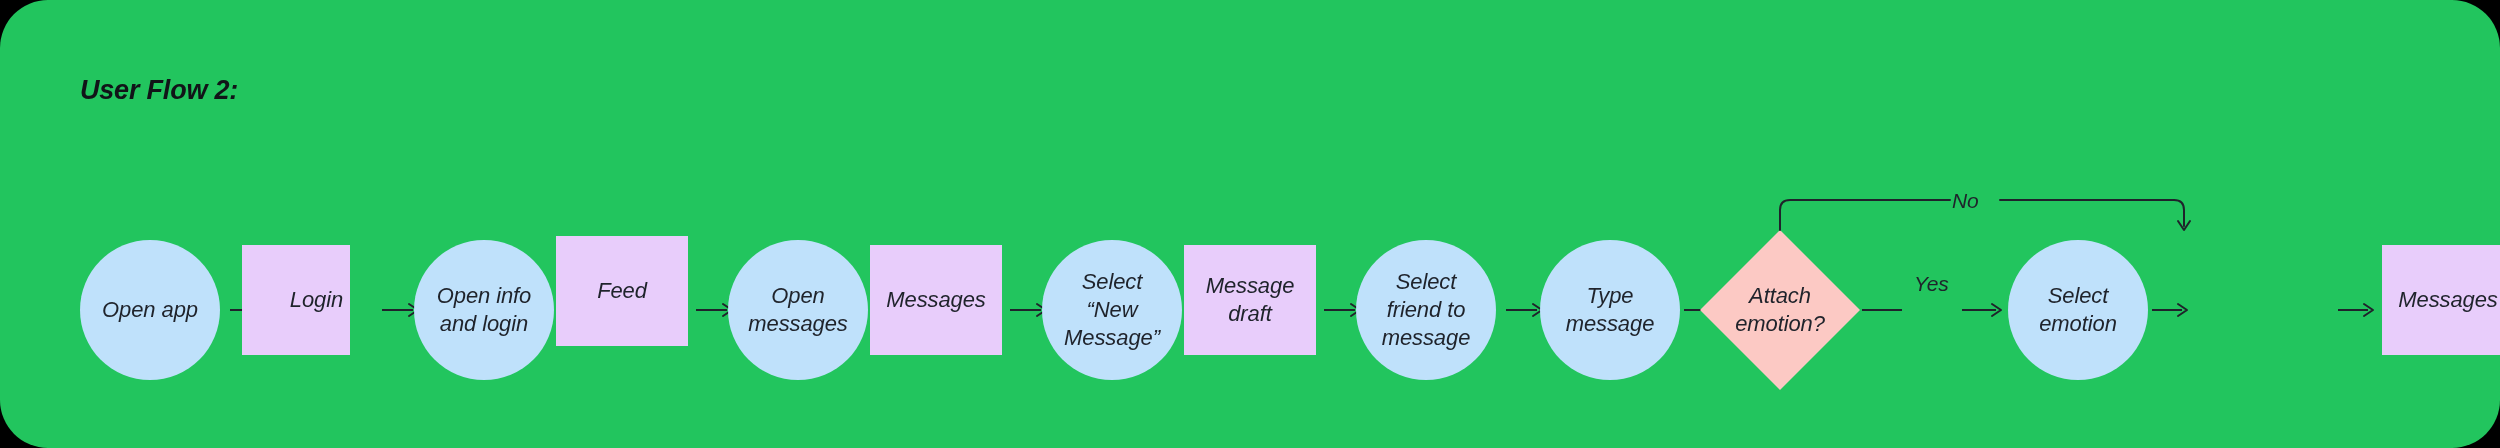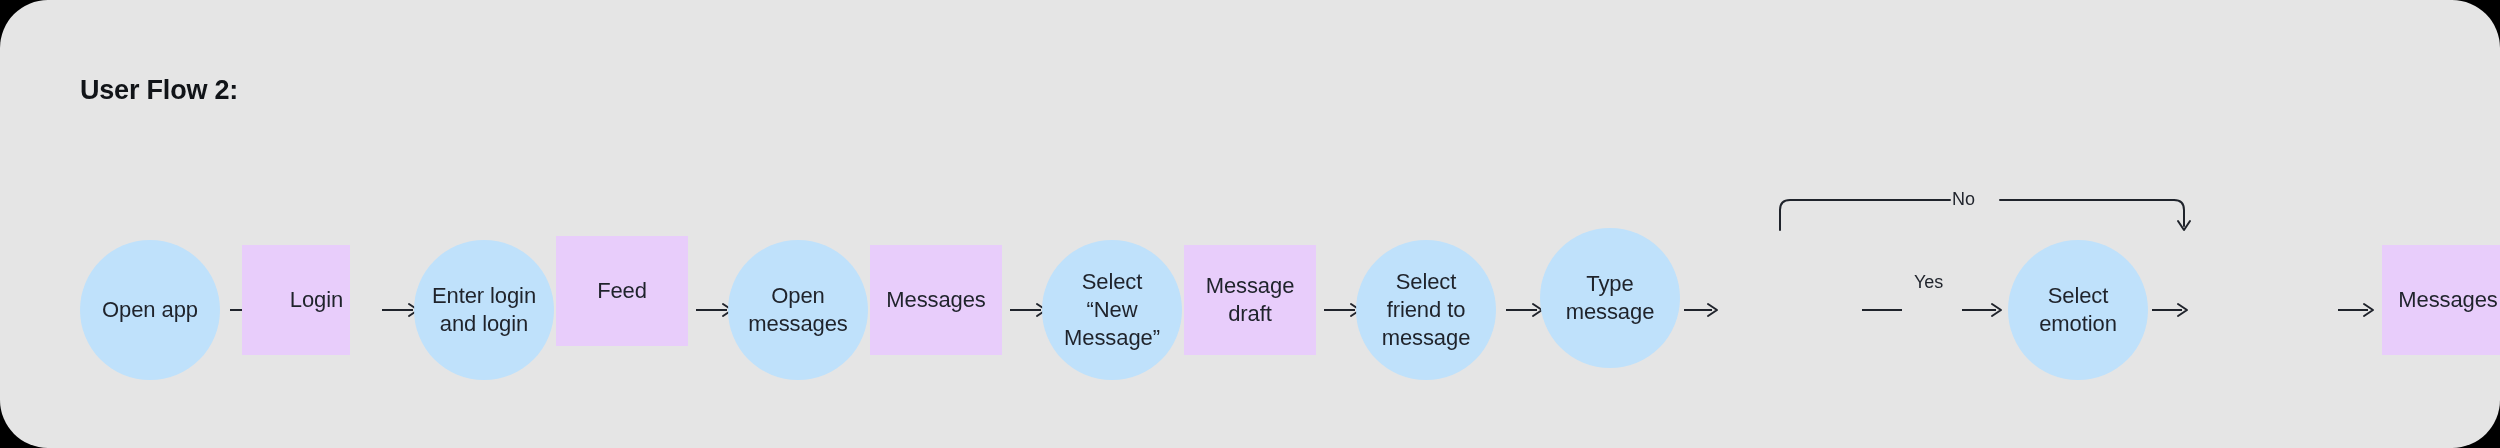--- a/index.html
+++ b/index.html
@@ -13,24 +13,25 @@
     height: 448px;
     overflow: hidden;
     font-family: "Liberation Sans", sans-serif;
   }
 
   #flow-card {
     position: absolute;
     left: 0; top: 0;
     width: 2500px;
     height: 448px;
-    background: #e5e5e5;
+    background: #22c55e;
     border-radius: 48px;
     box-sizing: border-box;
     overflow: hidden;
+    font-style: italic;
   }
 
   
   #header-block {
     position: absolute;
     left: 80px;
     top: 74px;
     width: 1400px;
   }
   #flow-title {
@@ -108,21 +109,21 @@
     position: absolute;
     height: 22px;
     display: flex;
     align-items: center;
     pointer-events: none;
   }
   .arrow svg { display: block; overflow: visible; }
 
   .edge-label {
     position: absolute;
-    font-size: 18px;
+    font-size: 21px;
     color: #1f232b;
     letter-spacing: -0.1px;
     white-space: nowrap;
   }
 
   #no-branch {
     position: absolute;
     left: 1700px;
     top: 188px;
     width: 660px;
@@ -158,21 +159,21 @@
     </div>
 
     <div class="arrow" style="left:380px; top:299px; width:42px;">
       <svg width="42" height="22" viewBox="0 0 42 22">
           <path d="M2 11 H33" stroke="#1f232b" stroke-width="2" fill="none"></path>
           <path d="M29 5 L38 11 L29 17" stroke="#1f232b" stroke-width="2" fill="none" stroke-linecap="round" stroke-linejoin="round"></path>
         </svg>
     </div>
 
     <div class="node node-circle" style="left:414px; top:240px; width:140px; height:140px;">
-      <span class="node-label">Enter login
+      <span class="node-label">Open info
 and login</span>
     </div>
 
     <div class="arrow" style="left:562px; top:299px; width:42px;">
       <svg width="42" height="22" viewBox="0 0 42 22">
           <path d="M2 11 H33" stroke="#1f232b" stroke-width="2" fill="none"></path>
           <path d="M29 5 L38 11 L29 17" stroke="#1f232b" stroke-width="2" fill="none" stroke-linecap="round" stroke-linejoin="round"></path>
         </svg>
     </div>
 
@@ -241,32 +242,37 @@
 message</span>
     </div>
 
     <div class="arrow" style="left:1504px; top:299px; width:42px;">
       <svg width="42" height="22" viewBox="0 0 42 22">
           <path d="M2 11 H33" stroke="#1f232b" stroke-width="2" fill="none"></path>
           <path d="M29 5 L38 11 L29 17" stroke="#1f232b" stroke-width="2" fill="none" stroke-linecap="round" stroke-linejoin="round"></path>
         </svg>
     </div>
 
-    <div class="node node-circle" style="left:1540px; top:228px; width:140px; height:140px;">
+    <div class="node node-circle" style="left:1540px; top:240px; width:140px; height:140px;">
       <span class="node-label">Type
 message</span>
     </div>
 
     <div class="arrow" style="left:1684px; top:299px; width:38px;">
       <svg width="38" height="22" viewBox="0 0 38 22">
           <path d="M0 11 H28" stroke="#1f232b" stroke-width="2" fill="none"></path>
           <path d="M24 5 L33 11 L24 17" stroke="#1f232b" stroke-width="2" fill="none" stroke-linecap="round" stroke-linejoin="round"></path>
         </svg>
     </div>
 
+    <div class="node node-diamond" style="left:1700px; top:230px; width:160px; height:160px;">
+      <span class="diamond-shape"></span>
+      <span class="node-label diamond-label">Attach
+emotion?</span>
+    </div>
 
     <div class="arrow" style="left:1862px; top:299px; width:44px;">
       <svg width="44" height="22" viewBox="0 0 44 22">
           <path d="M0 11 H40" stroke="#1f232b" stroke-width="2" fill="none"></path>
         </svg>
     </div>
     <div class="edge-label" style="left:1914px; top:272px;">Yes</div>
     <div class="arrow" style="left:1962px; top:299px; width:48px;">
       <svg width="48" height="22" viewBox="0 0 48 22">
           <path d="M0 11 H34" stroke="#1f232b" stroke-width="2" fill="none"></path>

